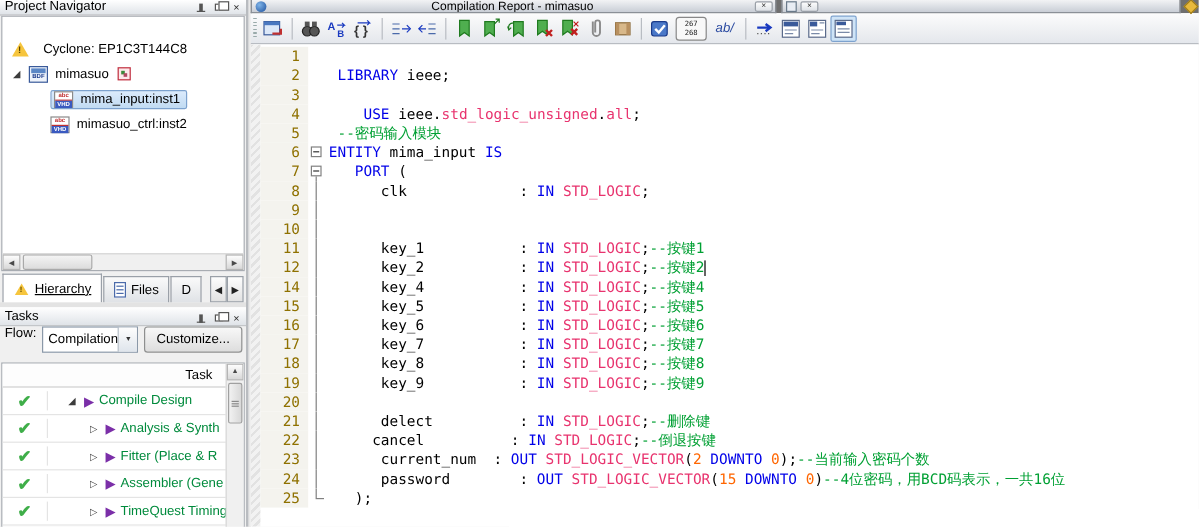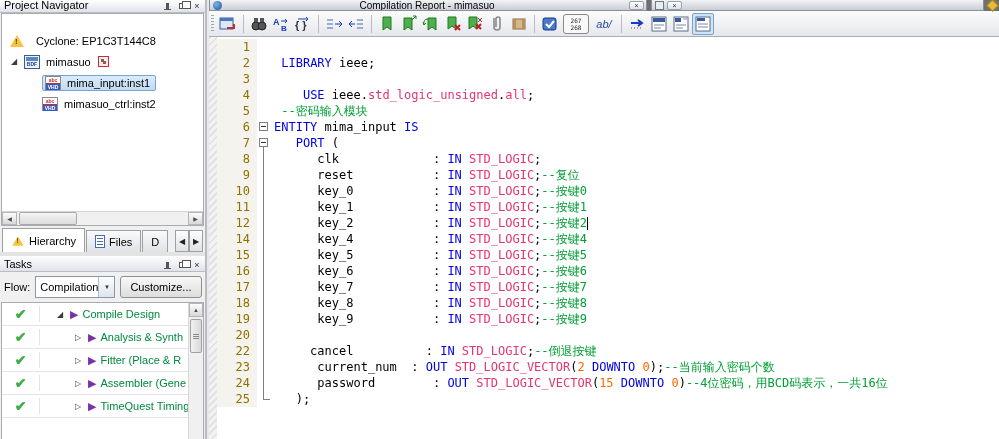--- a/index.html
+++ b/index.html
@@ -60,33 +60,33 @@
     font-size:6px; color:#4a4a4a; }
   .h-thumb { width:58px; height:13px; margin-left:2px;
     background:linear-gradient(#f4f4f4,#dcdcdc); border:1px solid #a9a9a9; border-radius:2px; }
   .h-spacer { flex:1; }
 
   .pn-tabs { height:26px; display:flex; align-items:flex-end; padding:2px 2px 0 2px; gap:1px;
     background:#f0f0f0; overflow:hidden; }
   .pn-tab { height:22px; display:flex; align-items:center; gap:4px; padding:0 8px;
     border:1px solid #9aa0a8; border-bottom:none; background:linear-gradient(#fafafa,#dfe2e6);
     font-size:11px; white-space:nowrap; }
-  .pn-tab.active { background:#fff; height:24px; }
+  .pn-tab.active { background:#fff; height:24px;text-decoration:underline; }
   .file-ic { width:10px; height:13px; border:1px solid #4a6aaa; background:#fff; position:relative; }
   .file-ic:before { content:""; position:absolute; left:1px; top:2px; right:1px; height:1px;
     background:#4a6aaa; box-shadow:0 3px 0 #4a6aaa, 0 6px 0 #4a6aaa; }
   .tab-nav { margin-left:auto; display:flex; }
   .tab-nav .nbtn { width:14px; height:22px; border:1px solid #9aa0a8;
     background:linear-gradient(#fdfdfd,#e2e2e2); display:flex; align-items:center;
     justify-content:center; font-size:8px; color:#222; }
 
   .splitter-h { height:4px; background:#e3e3e3; }
 
   
-  .flow-row { height:30px; display:flex; align-items:center; gap:5px; padding:0 4px; background:#f0f0f0; }
+  .flow-row { height:30px; display:flex; gap:5px; padding:0 4px; background:#f0f0f0; }
   .flow-select { width:92px; height:22px; border:1px solid #8a98a8; background:#fff;
     display:flex; align-items:center; font-size:11px; }
   .flow-select .val { flex:1; padding-left:4px; }
   .dd-arrow { width:16px; height:20px; background:linear-gradient(#fdfdfd,#dfe5ec);
     border-left:1px solid #b5bec8; display:flex; align-items:center; justify-content:center;
     font-size:6px; color:#333; }
   .customize-btn { height:22px; padding:0 9px; border:1px solid #8e8f8f; border-radius:3px;
     background:linear-gradient(#f8f8f8,#dddddd); font-size:11px; display:flex; align-items:center; }
 
   .task-table { position:relative; height:139px; background:#fff; border:1px solid #a8acb2;
@@ -263,20 +263,23 @@
     <div class="flow-row">
       <span>Flow:</span>
       <span class="flow-select">
         <span class="val">Compilation</span>
         <span class="dd-arrow">▼</span>
       </span>
       <span class="customize-btn">Customize...</span>
     </div>
 
     <div class="task-table">
+      <div class="task-header">
+        <span class="th">Task</span>
+      </div>
       <div id="task-rows">
           <div class="task-row">
             <span class="tcol-check"><span class="check-glyph">✔</span></span>
             <span style="width: 14px;"></span>
             <span class="expander filled">◢</span>
             <span class="play-glyph">▶</span>
             <span class="task-label">Compile Design</span>
           </div>
           <div class="task-row">
             <span class="tcol-check"><span class="check-glyph">✔</span></span>
@@ -472,31 +475,32 @@
       <div class="margin-strip"></div>
       <div class="code-scroll" id="code-lines">
           <div class="code-line"><span class="gutter-cell">1</span><span class="fold-cell"></span><span class="code-text"></span></div>
           <div class="code-line"><span class="gutter-cell">2</span><span class="fold-cell"></span><span class="code-text"><span class="tok-p"> </span><span class="tok-k">LIBRARY</span><span class="tok-p"> ieee;</span></span></div>
           <div class="code-line"><span class="gutter-cell">3</span><span class="fold-cell"></span></div>
           <div class="code-line"><span class="gutter-cell">4</span><span class="fold-cell"></span><span class="code-text"><span class="tok-p">    </span><span class="tok-k">USE</span><span class="tok-p"> ieee.</span><span class="tok-t">std_logic_unsigned</span><span class="tok-p">.</span><span class="tok-t">all</span><span class="tok-p">;</span></span></div>
           <div class="code-line"><span class="gutter-cell">5</span><span class="fold-cell"></span><span class="code-text"><span class="tok-p"> </span><span class="tok-c">--密码输入模块</span></span></div>
           <div class="code-line"><span class="gutter-cell">6</span><span class="fold-cell"><span class="fold-box"></span></span><span class="code-text"><span class="tok-k">ENTITY</span><span class="tok-p"> mima_input </span><span class="tok-k">IS</span></span></div>
           <div class="code-line"><span class="gutter-cell">7</span><span class="fold-cell"><span class="fold-box"></span><span class="fold-vline from-box"></span></span><span class="code-text"><span class="tok-p">   </span><span class="tok-k">PORT</span><span class="tok-p"> (</span></span></div>
           <div class="code-line"><span class="gutter-cell">8</span><span class="fold-cell"><span class="fold-vline"></span></span><span class="code-text"><span class="tok-p">      clk             : </span><span class="tok-k">IN</span><span class="tok-p"> </span><span class="tok-t">STD_LOGIC</span><span class="tok-p">;</span></span></div>
-          <div class="code-line"><span class="gutter-cell">9</span><span class="fold-cell"><span class="fold-vline"></span></span><span class="code-text"><span class="tok-p">      reset           : </span><span class="tok-k">IN</span><span class="tok-p"> </span><span class="tok-t">STD_LOGIC</span><span class="tok-p">;</span><span class="tok-c">--复位</span></span></div>
-          <div class="code-line"><span class="gutter-cell">10</span><span class="fold-cell"><span class="fold-vline"></span></span><span class="code-text"><span class="tok-p">      key_0           : </span><span class="tok-k">IN</span><span class="tok-p"> </span><span class="tok-t">STD_LOGIC</span><span class="tok-p">;</span><span class="tok-c">--按键0</span></span></div>
+          <div class="code-line"><span class="gutter-cell">9</span><span class="fold-cell"><span class="fold-vline"></span></span></div>
+          <div class="code-line"><span class="gutter-cell">10</span><span class="fold-cell"><span class="fold-vline"></span></span></div>
           <div class="code-line"><span class="gutter-cell">11</span><span class="fold-cell"><span class="fold-vline"></span></span><span class="code-text"><span class="tok-p">      key_1           : </span><span class="tok-k">IN</span><span class="tok-p"> </span><span class="tok-t">STD_LOGIC</span><span class="tok-p">;</span><span class="tok-c">--按键1</span></span></div>
           <div class="code-line"><span class="gutter-cell">12</span><span class="fold-cell"><span class="fold-vline"></span></span><span class="code-text"><span class="tok-p">      key_2           : </span><span class="tok-k">IN</span><span class="tok-p"> </span><span class="tok-t">STD_LOGIC</span><span class="tok-p">;</span><span class="tok-c">--按键2</span><span class="caret"></span></span></div>
           <div class="code-line"><span class="gutter-cell">14</span><span class="fold-cell"><span class="fold-vline"></span></span><span class="code-text"><span class="tok-p">      key_4           : </span><span class="tok-k">IN</span><span class="tok-p"> </span><span class="tok-t">STD_LOGIC</span><span class="tok-p">;</span><span class="tok-c">--按键4</span></span></div>
           <div class="code-line"><span class="gutter-cell">15</span><span class="fold-cell"><span class="fold-vline"></span></span><span class="code-text"><span class="tok-p">      key_5           : </span><span class="tok-k">IN</span><span class="tok-p"> </span><span class="tok-t">STD_LOGIC</span><span class="tok-p">;</span><span class="tok-c">--按键5</span></span></div>
           <div class="code-line"><span class="gutter-cell">16</span><span class="fold-cell"><span class="fold-vline"></span></span><span class="code-text"><span class="tok-p">      key_6           : </span><span class="tok-k">IN</span><span class="tok-p"> </span><span class="tok-t">STD_LOGIC</span><span class="tok-p">;</span><span class="tok-c">--按键6</span></span></div>
           <div class="code-line"><span class="gutter-cell">17</span><span class="fold-cell"><span class="fold-vline"></span></span><span class="code-text"><span class="tok-p">      key_7           : </span><span class="tok-k">IN</span><span class="tok-p"> </span><span class="tok-t">STD_LOGIC</span><span class="tok-p">;</span><span class="tok-c">--按键7</span></span></div>
           <div class="code-line"><span class="gutter-cell">18</span><span class="fold-cell"><span class="fold-vline"></span></span><span class="code-text"><span class="tok-p">      key_8           : </span><span class="tok-k">IN</span><span class="tok-p"> </span><span class="tok-t">STD_LOGIC</span><span class="tok-p">;</span><span class="tok-c">--按键8</span></span></div>
           <div class="code-line"><span class="gutter-cell">19</span><span class="fold-cell"><span class="fold-vline"></span></span><span class="code-text"><span class="tok-p">      key_9           : </span><span class="tok-k">IN</span><span class="tok-p"> </span><span class="tok-t">STD_LOGIC</span><span class="tok-p">;</span><span class="tok-c">--按键9</span></span></div>
           <div class="code-line"><span class="gutter-cell">20</span><span class="fold-cell"><span class="fold-vline"></span></span><span class="code-text"></span></div>
+          <div class="code-line"><span class="gutter-cell">21</span><span class="fold-cell"><span class="fold-vline"></span></span><span class="code-text"><span class="tok-p">      delect          : </span><span class="tok-k">IN</span><span class="tok-p"> </span><span class="tok-t">STD_LOGIC</span><span class="tok-p">;</span><span class="tok-c">--删除键</span></span></div>
           <div class="code-line"><span class="gutter-cell">22</span><span class="fold-cell"><span class="fold-vline"></span></span><span class="code-text"><span class="tok-p">     cancel          : </span><span class="tok-k">IN</span><span class="tok-p"> </span><span class="tok-t">STD_LOGIC</span><span class="tok-p">;</span><span class="tok-c">--倒退按键</span></span></div>
           <div class="code-line"><span class="gutter-cell">23</span><span class="fold-cell"><span class="fold-vline"></span></span><span class="code-text"><span class="tok-p">      current_num  : </span><span class="tok-k">OUT</span><span class="tok-p"> </span><span class="tok-t">STD_LOGIC_VECTOR</span><span class="tok-p">(</span><span class="tok-num">2</span><span class="tok-p"> </span><span class="tok-k">DOWNTO</span><span class="tok-p"> </span><span class="tok-num">0</span><span class="tok-p">);</span><span class="tok-c">--当前输入密码个数</span></span></div>
           <div class="code-line"><span class="gutter-cell">24</span><span class="fold-cell"><span class="fold-vline"></span></span><span class="code-text"><span class="tok-p">      password        : </span><span class="tok-k">OUT</span><span class="tok-p"> </span><span class="tok-t">STD_LOGIC_VECTOR</span><span class="tok-p">(</span><span class="tok-num">15</span><span class="tok-p"> </span><span class="tok-k">DOWNTO</span><span class="tok-p"> </span><span class="tok-num">0</span><span class="tok-p">)</span><span class="tok-c">--4位密码，用BCD码表示，一共16位</span></span></div>
           <div class="code-line"><span class="gutter-cell">25</span><span class="fold-cell"><span class="fold-vline half"></span><span class="fold-hline"></span></span><span class="code-text"><span class="tok-p">   );</span></span></div>
         </div>
     </div>
   </div>
 </div>
 
 </body></html>

